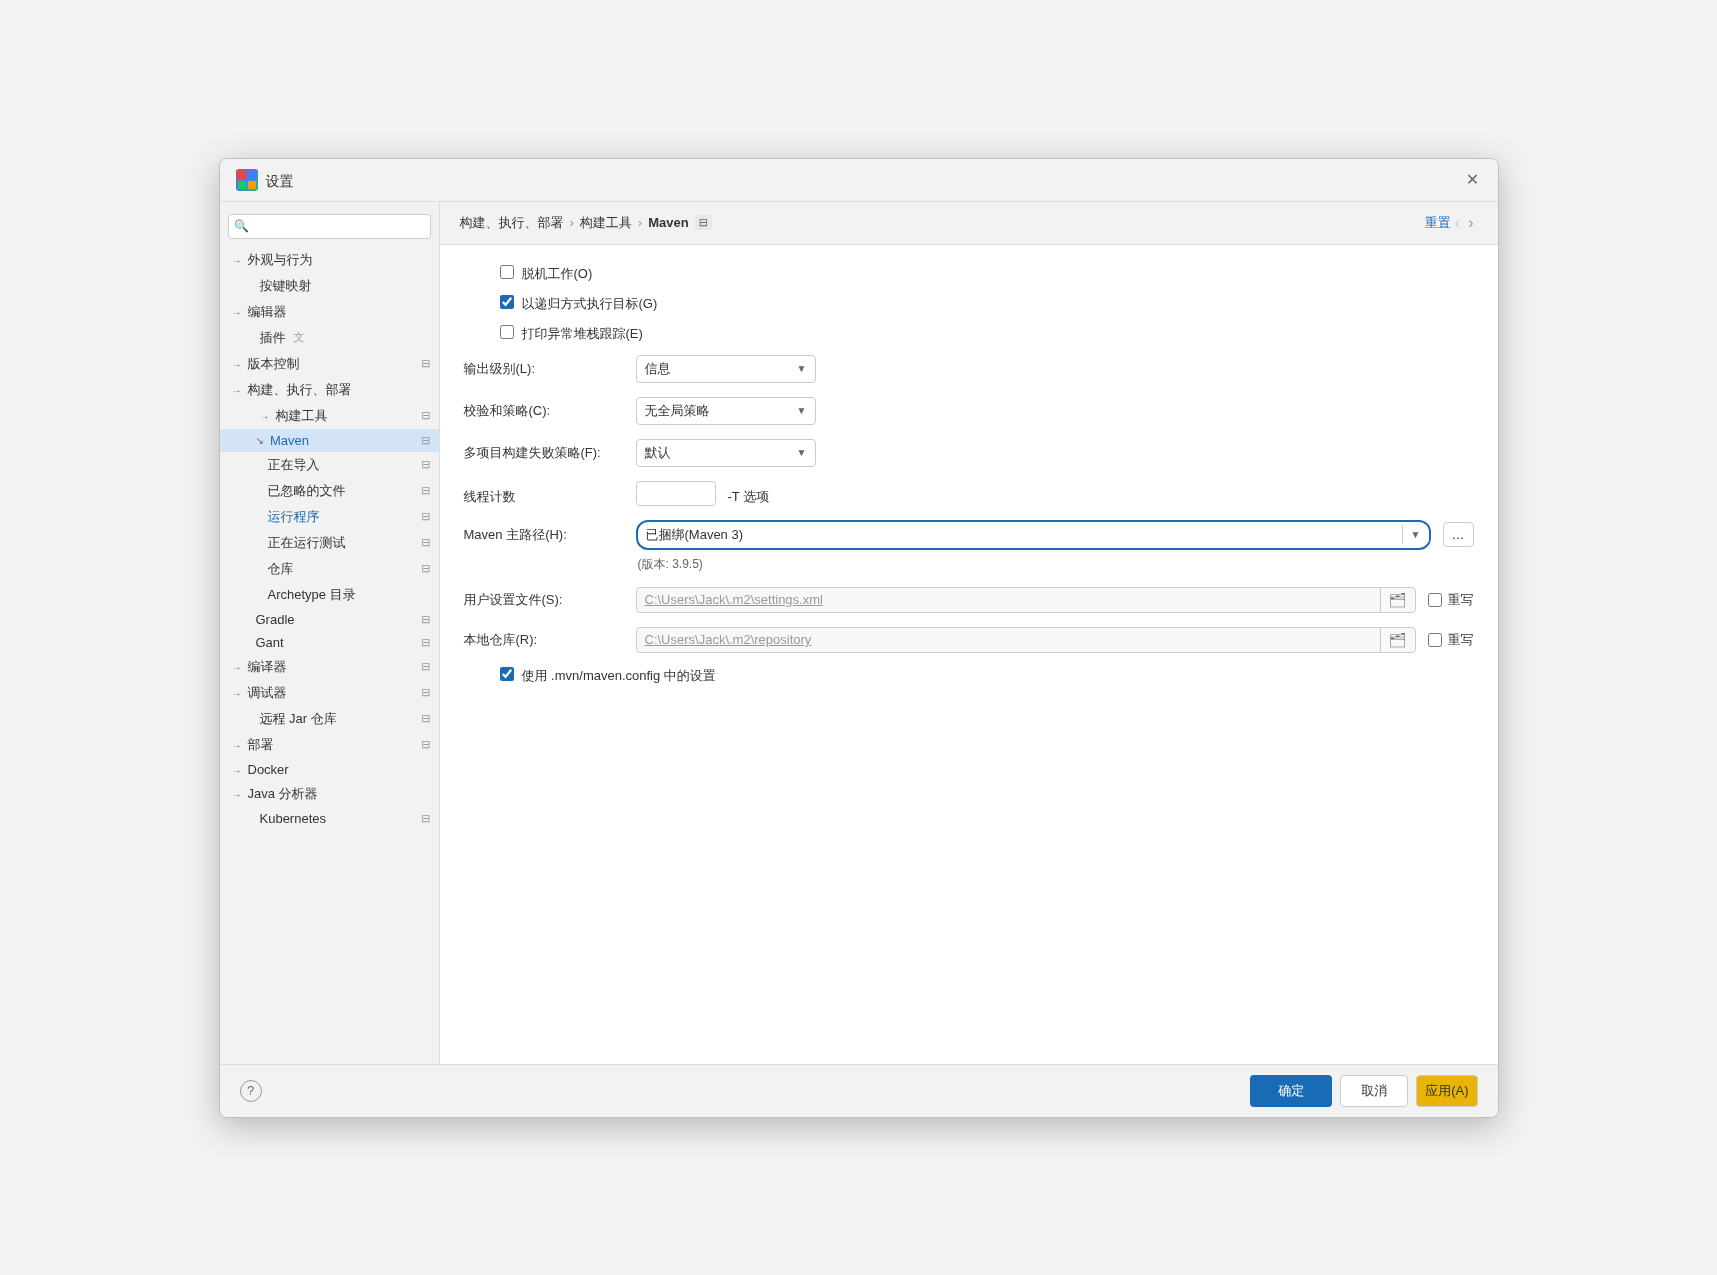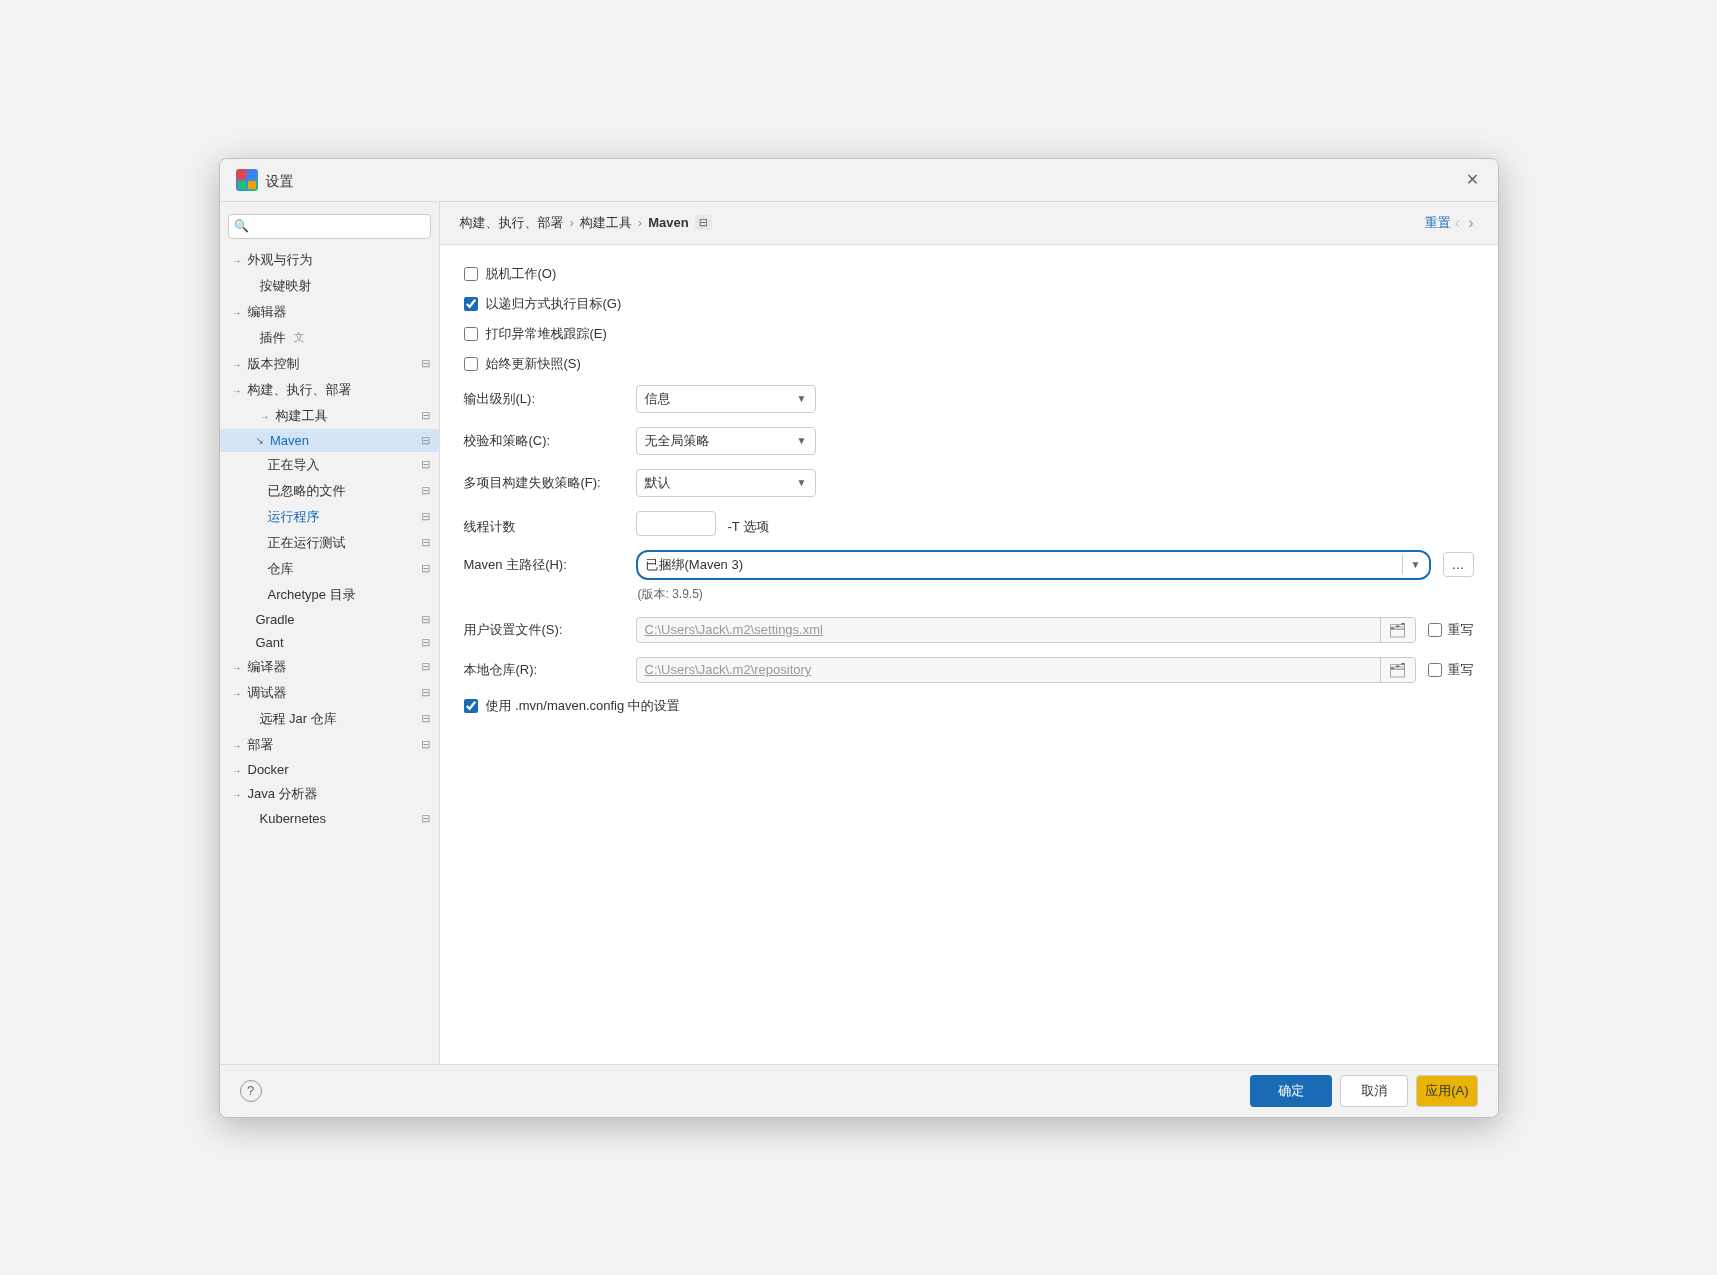--- a/index.html
+++ b/index.html
@@ -189,23 +189,24 @@
     .settings-panel {
       flex: 1;
       overflow-y: auto;
       padding: 20px 24px;
       background: white;
     }
 
     
     .checkbox-row {
       display: flex;
-      align-items: center;
+      align-items: flex-start;
       gap: 8px;
       margin-bottom: 12px;
+      margin-left: 36px;
     }
     .checkbox-row input[type="checkbox"] {
       width: 14px;
       height: 14px;
       accent-color: #1a6bb5;
     }
     .checkbox-row label {
       font-size: 13px;
       color: #333;
       cursor: pointer;
@@ -581,24 +582,20 @@
           <label for="cb-offline">脱机工作(O)</label>
         </div>
         <div class="checkbox-row">
           <input type="checkbox" id="cb-recursive" checked="" style="">
           <label for="cb-recursive">以递归方式执行目标(G)</label>
         </div>
         <div class="checkbox-row">
           <input type="checkbox" id="cb-print" style="">
           <label for="cb-print">打印异常堆栈跟踪(E)</label>
         </div>
-        <div class="checkbox-row">
-          <input type="checkbox" id="cb-update" style="">
-          <label for="cb-update">始终更新快照(S)</label>
-        </div>
 
         <div class="form-row">
           <div class="form-label">输出级别(L):</div>
           <div class="form-control">
             <div class="select-box">
               <span>信息</span>
               <span class="chevron">▼</span>
             </div>
           </div>
         </div>

